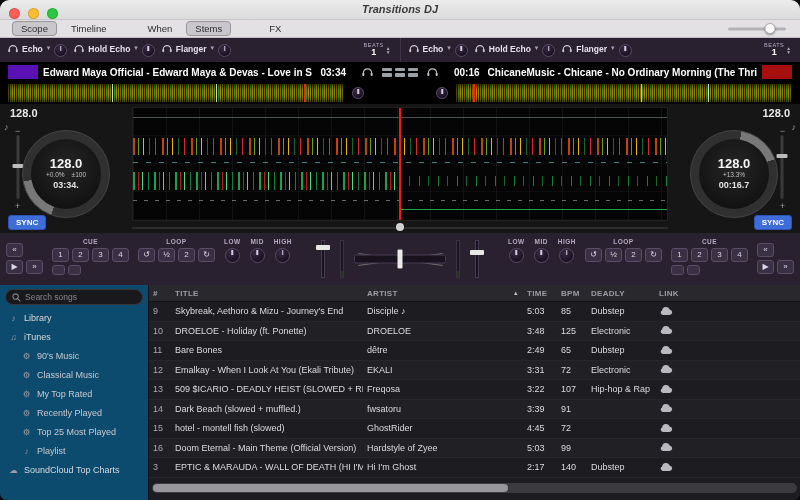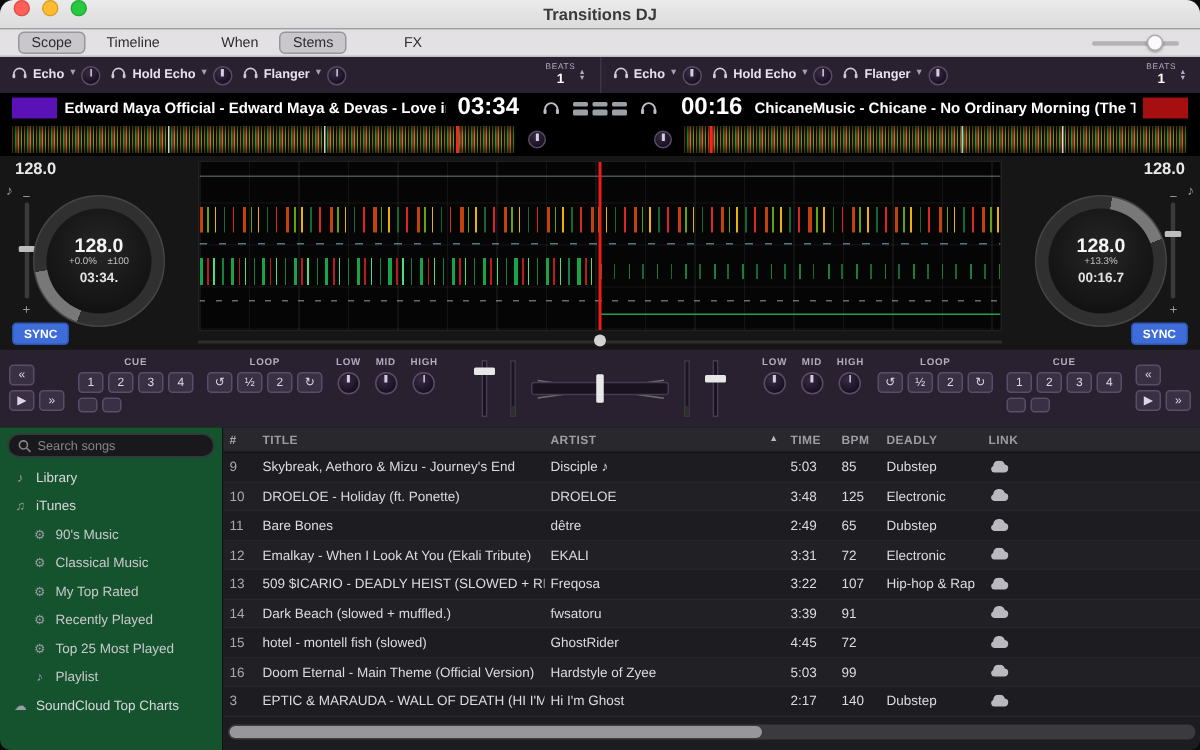--- a/index.html
+++ b/index.html
@@ -1,21 +1,21 @@
 <!DOCTYPE html>
 <html><head>
 <meta charset="utf-8">
 <style>
   *{margin:0;padding:0;box-sizing:border-box;}
   html,body{width:800px;height:500px;}
   body{font-family:"Liberation Sans",sans-serif;background:#0b0b0b;overflow:hidden;}
   .window{width:800px;height:500px;display:flex;flex-direction:column;border-radius:9px 9px 7px 7px;overflow:hidden;background:#141414;}
 
   
-  .titlebar{flex:0 0 20px;background:linear-gradient(#ecebec,#dcdbdc);position:relative;display:flex;align-items:flex-start;border-bottom:1px solid #c6c5c7;}
+  .titlebar{flex:0 0 20px;background:linear-gradient(#ecebec,#dcdbdc);position:relative;display:flex;align-items:flex-end;border-bottom:1px solid #c6c5c7;font-style:italic;}
   .lights{display:flex;gap:8px;margin-left:9px;z-index:2;}
   .light{width:11px;height:11px;border-radius:50%;border:1px solid rgba(0,0,0,.15);}
   .l-close{background:#ff5f57;} .l-min{background:#febc2e;} .l-max{background:#28c840;}
   .win-title{position:absolute;left:0;right:0;text-align:center;font-size:11px;font-weight:bold;color:#3a3a3a;line-height:20px;}
 
   
   .tabbar{flex:0 0 18px;background:#e3e1e4;display:flex;align-items:center;padding:0 12px;gap:5px;position:relative;border-bottom:1px solid #bfbec1;}
   .tab{font-size:9.5px;color:#2d2d2d;padding:1px 8px;border-radius:4px;border:1px solid transparent;white-space:nowrap;}
   .tab.active{background:#cac7cc;border-color:#98959b;}
   .tabbar div.tab:nth-of-type(3){margin-left:18px;}
@@ -39,21 +39,21 @@
   .b-val{font-size:9px;font-weight:bold;color:#fff;}
   .spin{display:flex;flex-direction:column;line-height:.8;font-size:5.5px;color:#b5abc5;text-align:center;}
   .hp svg{display:block;}
 
   
   .trackrow{flex:0 0 20px;background:#000;display:flex;align-items:center;color:#fff;}
   .art{width:30px;height:14px;flex:0 0 30px;}
   .art-a{background:#5a11b5;margin:0 5px 0 8px;}
   .art-b{background:#a50f0f;margin:0 8px 0 5px;}
   .tr-title{flex:1 1 0;font-size:10px;font-weight:bold;white-space:nowrap;overflow:hidden;min-width:0;}
-  .tr-time{flex:0 0 auto;font-size:16px;font-weight:bold;margin:0 8px;}
+  .tr-time{flex:0 0 auto;font-size:10px;font-weight:bold;margin:0 8px;}
   .center-icons{flex:0 0 auto;display:flex;align-items:center;gap:9px;margin:0 8px;}
   .stem-bars{display:flex;gap:3px;}
   .stem-bar{width:10px;height:9px;display:flex;flex-direction:column;justify-content:space-between;}
   .stem-bar i{display:block;height:3.5px;background:#9aa0a6;border-radius:1px;}
 
   
   .overview{flex:0 0 22px;background:#000;display:flex;align-items:center;}
   .wave-strip{position:relative;height:18px;flex:1;overflow:hidden;background:
      repeating-linear-gradient(90deg,#b45309 0 1px,#10220c 1px 2px,#16a34a 2px 3px,#713f12 3px 4px,#d97706 4px 5px,#231d3e 5px 6px,#65a30d 6px 7px,#120d09 7px 8px);
      box-shadow:inset 0 3px 4px rgba(0,0,0,.55), inset 0 -3px 4px rgba(0,0,0,.55);}
@@ -125,21 +125,21 @@
   .vf-thumb{position:absolute;left:50%;transform:translateX(-50%);width:14px;height:5px;background:#e7e7e7;border-radius:1px;}
   .meter{width:4px;height:38px;background:linear-gradient(to top,#24341f 0 18%,#1b1522 18% 100%);border:1px solid #3c3246;}
   .xfader{position:relative;width:92px;height:42px;}
   .xf-x1,.xf-x2{position:absolute;top:50%;left:4%;width:92%;height:1px;background:#6f6f6f;}
   .xf-x1{transform:rotate(8deg);} .xf-x2{transform:rotate(-8deg);}
   .xf-track{position:absolute;left:0;right:0;top:50%;height:9px;transform:translateY(-50%);background:#191320;border:1px solid #463b52;border-radius:2px;}
   .xf-thumb{position:absolute;left:50%;top:50%;transform:translate(-50%,-50%);width:5px;height:19px;background:#e9e9e9;border-radius:1px;}
 
   
   .library{flex:1 1 auto;display:flex;min-height:0;background:#1d1d21;}
-  .sidebar{flex:0 0 128px;background:#14532d;border-right:1px solid #121214;display:flex;flex-direction:column;min-height:0;}
+  .sidebar{flex:0 0 128px;background:#0c4a6e;border-right:1px solid #121214;display:flex;flex-direction:column;min-height:0;}
   .search{margin:4px 5px 3px;height:16px;background:#19191d;border:1px solid #36363b;border-radius:8px;display:flex;align-items:center;gap:4px;padding:0 6px;}
   .search input{flex:1;min-width:0;background:transparent;border:0;outline:0;color:#cfcfd3;font-size:8.5px;font-family:inherit;}
   .search input::placeholder{color:#85858c;}
   .side-item{display:flex;align-items:center;gap:5px;height:19px;padding:0 8px;font-size:9px;color:#d8d8dc;white-space:nowrap;overflow:hidden;}
   .side-item.lvl1{padding-left:21px;color:#c9c9ce;}
   .s-icon{flex:0 0 11px;font-size:8.5px;color:#9c9ca4;text-align:center;}
   .tablewrap{flex:1;display:flex;flex-direction:column;min-width:0;min-height:0;}
   .thead{flex:0 0 17px;background:#28282d;border-bottom:1px solid #131316;display:flex;align-items:center;}
   .th{font-size:8px;font-weight:bold;color:#9c9ca4;letter-spacing:.3px;padding:0 4px;white-space:nowrap;overflow:hidden;}
   .th-artist{display:flex;align-items:center;justify-content:space-between;gap:37px;}

